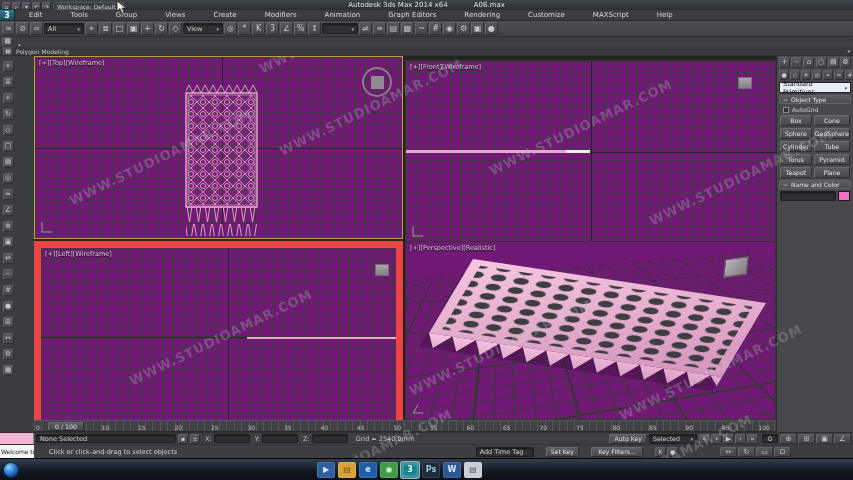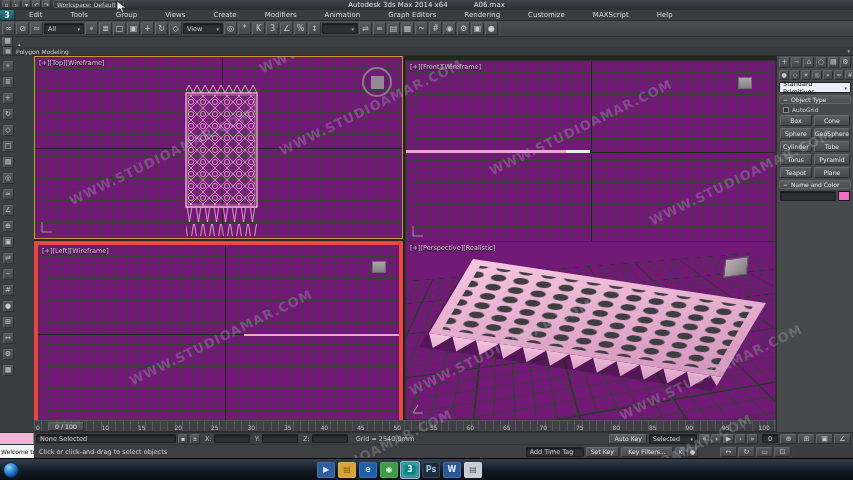--- a/index.html
+++ b/index.html
@@ -18,21 +18,21 @@
 .ib10{width:10px;height:10px;font-size:6px;line-height:1}
 .sk{background:#2e3033;border:1px solid #1e2023;box-shadow:inset 0 1px 2px rgba(0,0,0,.55);
   color:#cfcfcf;border-radius:1px;display:flex;align-items:center;padding:0 3px}
 .btn{display:flex;align-items:center;justify-content:center;flex:none;
   background:linear-gradient(#5b5d61,#47494d);border:1px solid;border-color:#6a6c70 #2c2e32 #2c2e32 #6a6c70;
   border-radius:2px;color:#e2e2e2}
 .car{font-size:5px;margin-left:auto;color:#aeb2b6}
 
 
 #titlebar{left:0;top:0;width:853px;height:10px;background:linear-gradient(#41454c,#2a2d32);
-  display:flex;align-items:flex-start;font-size:6.5px;gap:2px;padding:0 2px;z-index:30}
+  display:flex;align-items:flex-end;font-size:6.5px;gap:2px;padding:0 2px;z-index:30}
 #titlebar .qa{display:flex;gap:1px}
 #titlebar .qa .ib{width:9px;height:8px;font-size:6px}
 #wsbox{height:8px;background:#3a3d42;border:1px solid #55585e;border-radius:2px;
   font-size:6px;display:flex;align-items:center;padding:0 3px;gap:2px;color:#c9ccd1}
 #titletext{position:absolute;left:0;right:0;top:0;height:10px;display:flex;align-items:center;
   justify-content:center;gap:26px;font-size:7px;color:#dfe1e4;pointer-events:none}
 
 
 #menubar{left:0;top:10px;width:853px;height:11px;background:#3a3c40;border-bottom:1px solid #292b2e;
   display:flex;align-items:stretch;z-index:29}
@@ -56,21 +56,21 @@
 
 
 #leftbar{left:0;top:56px;width:34px;height:376px;background:#3b3d40;z-index:10}
 #leftcol{display:flex;flex-direction:column;align-items:center;gap:5px;padding-top:5px;width:16px}
 
 
 #vpwrap{left:34px;top:56px;width:742px;height:364px;background:#242424;z-index:1}
 .vp{position:absolute;background:#701a75;overflow:hidden}
 #vp-top{left:0;top:0;width:369px;height:183px;border:1px solid #c79a32}
 #vp-front{left:371px;top:4px;width:371px;height:183px;border:1px solid #333}
-#vp-left{left:0;top:185px;width:369px;height:228px;border:4px solid #ef4444}
+#vp-left{left:0;top:185px;width:369px;height:228px;border:7px solid #ef4444}
 #vp-persp{left:371px;top:185px;width:371px;height:179px;border:1px solid #333}
 .vgrid{position:absolute;inset:0;
   background-image:
    linear-gradient(#3d3d3d 1px,transparent 1px),
    linear-gradient(90deg,#3d3d3d 1px,transparent 1px),
    linear-gradient(#343434 1px,transparent 1px),
    linear-gradient(90deg,#343434 1px,transparent 1px);
   background-size:11px 11px,11px 11px,55px 55px,55px 55px}
 .pgrid{position:absolute;left:-40%;top:-60%;width:180%;height:230%;
   background-image:
@@ -113,21 +113,21 @@
   border-bottom:1px solid #2a2c2e;z-index:12}
 #ruler{position:absolute;inset:0;background:repeating-linear-gradient(90deg,#55575a 0 1px,transparent 1px 7.4px)}
 #ticks{position:absolute;left:0;right:4px;bottom:0;display:flex;justify-content:space-between;
   padding:0 2px;font-size:6px;color:#bdbdbd}
 #tslider{position:absolute;left:14px;top:1px;width:36px;height:9px;font-size:6.2px;z-index:2}
 
 
 #status1{left:0;top:432px;width:853px;height:12px;background:#3d3f42;border-top:1px solid #2d2f31;
   display:flex;align-items:center;gap:2px;z-index:12;font-size:6.5px}
 #status2{left:0;top:444px;width:793px;height:14px;background:#3d3f42;border-top:1px solid #333537;
-  display:flex;align-items:center;gap:2px;z-index:12;font-size:6.5px}
+  display:flex;align-items:center;gap:12px;z-index:12;font-size:6.5px}
 .lst-pink{width:34px;height:12px;background:#f2b4d2;border-right:1px solid #8d8d8d;flex:none}
 .lst-white{width:34px;height:14px;background:#f5f5f5;color:#181818;font-size:6px;
   white-space:nowrap;overflow:hidden;padding-left:1px;flex:none;display:flex;align-items:center}
 .coordlbl{color:#bfc1c4;margin-left:3px}
 .cfield{width:36px;height:9px}
 .kbtn{height:10px;padding:0 4px;font-size:6.2px}
 .scombo{width:48px;height:10px;font-size:6.2px;gap:2px}
 .navgrp{display:flex;gap:1px;margin-right:2px}
 .navgrp .ib{width:17px;height:10px;font-size:7px}
 

